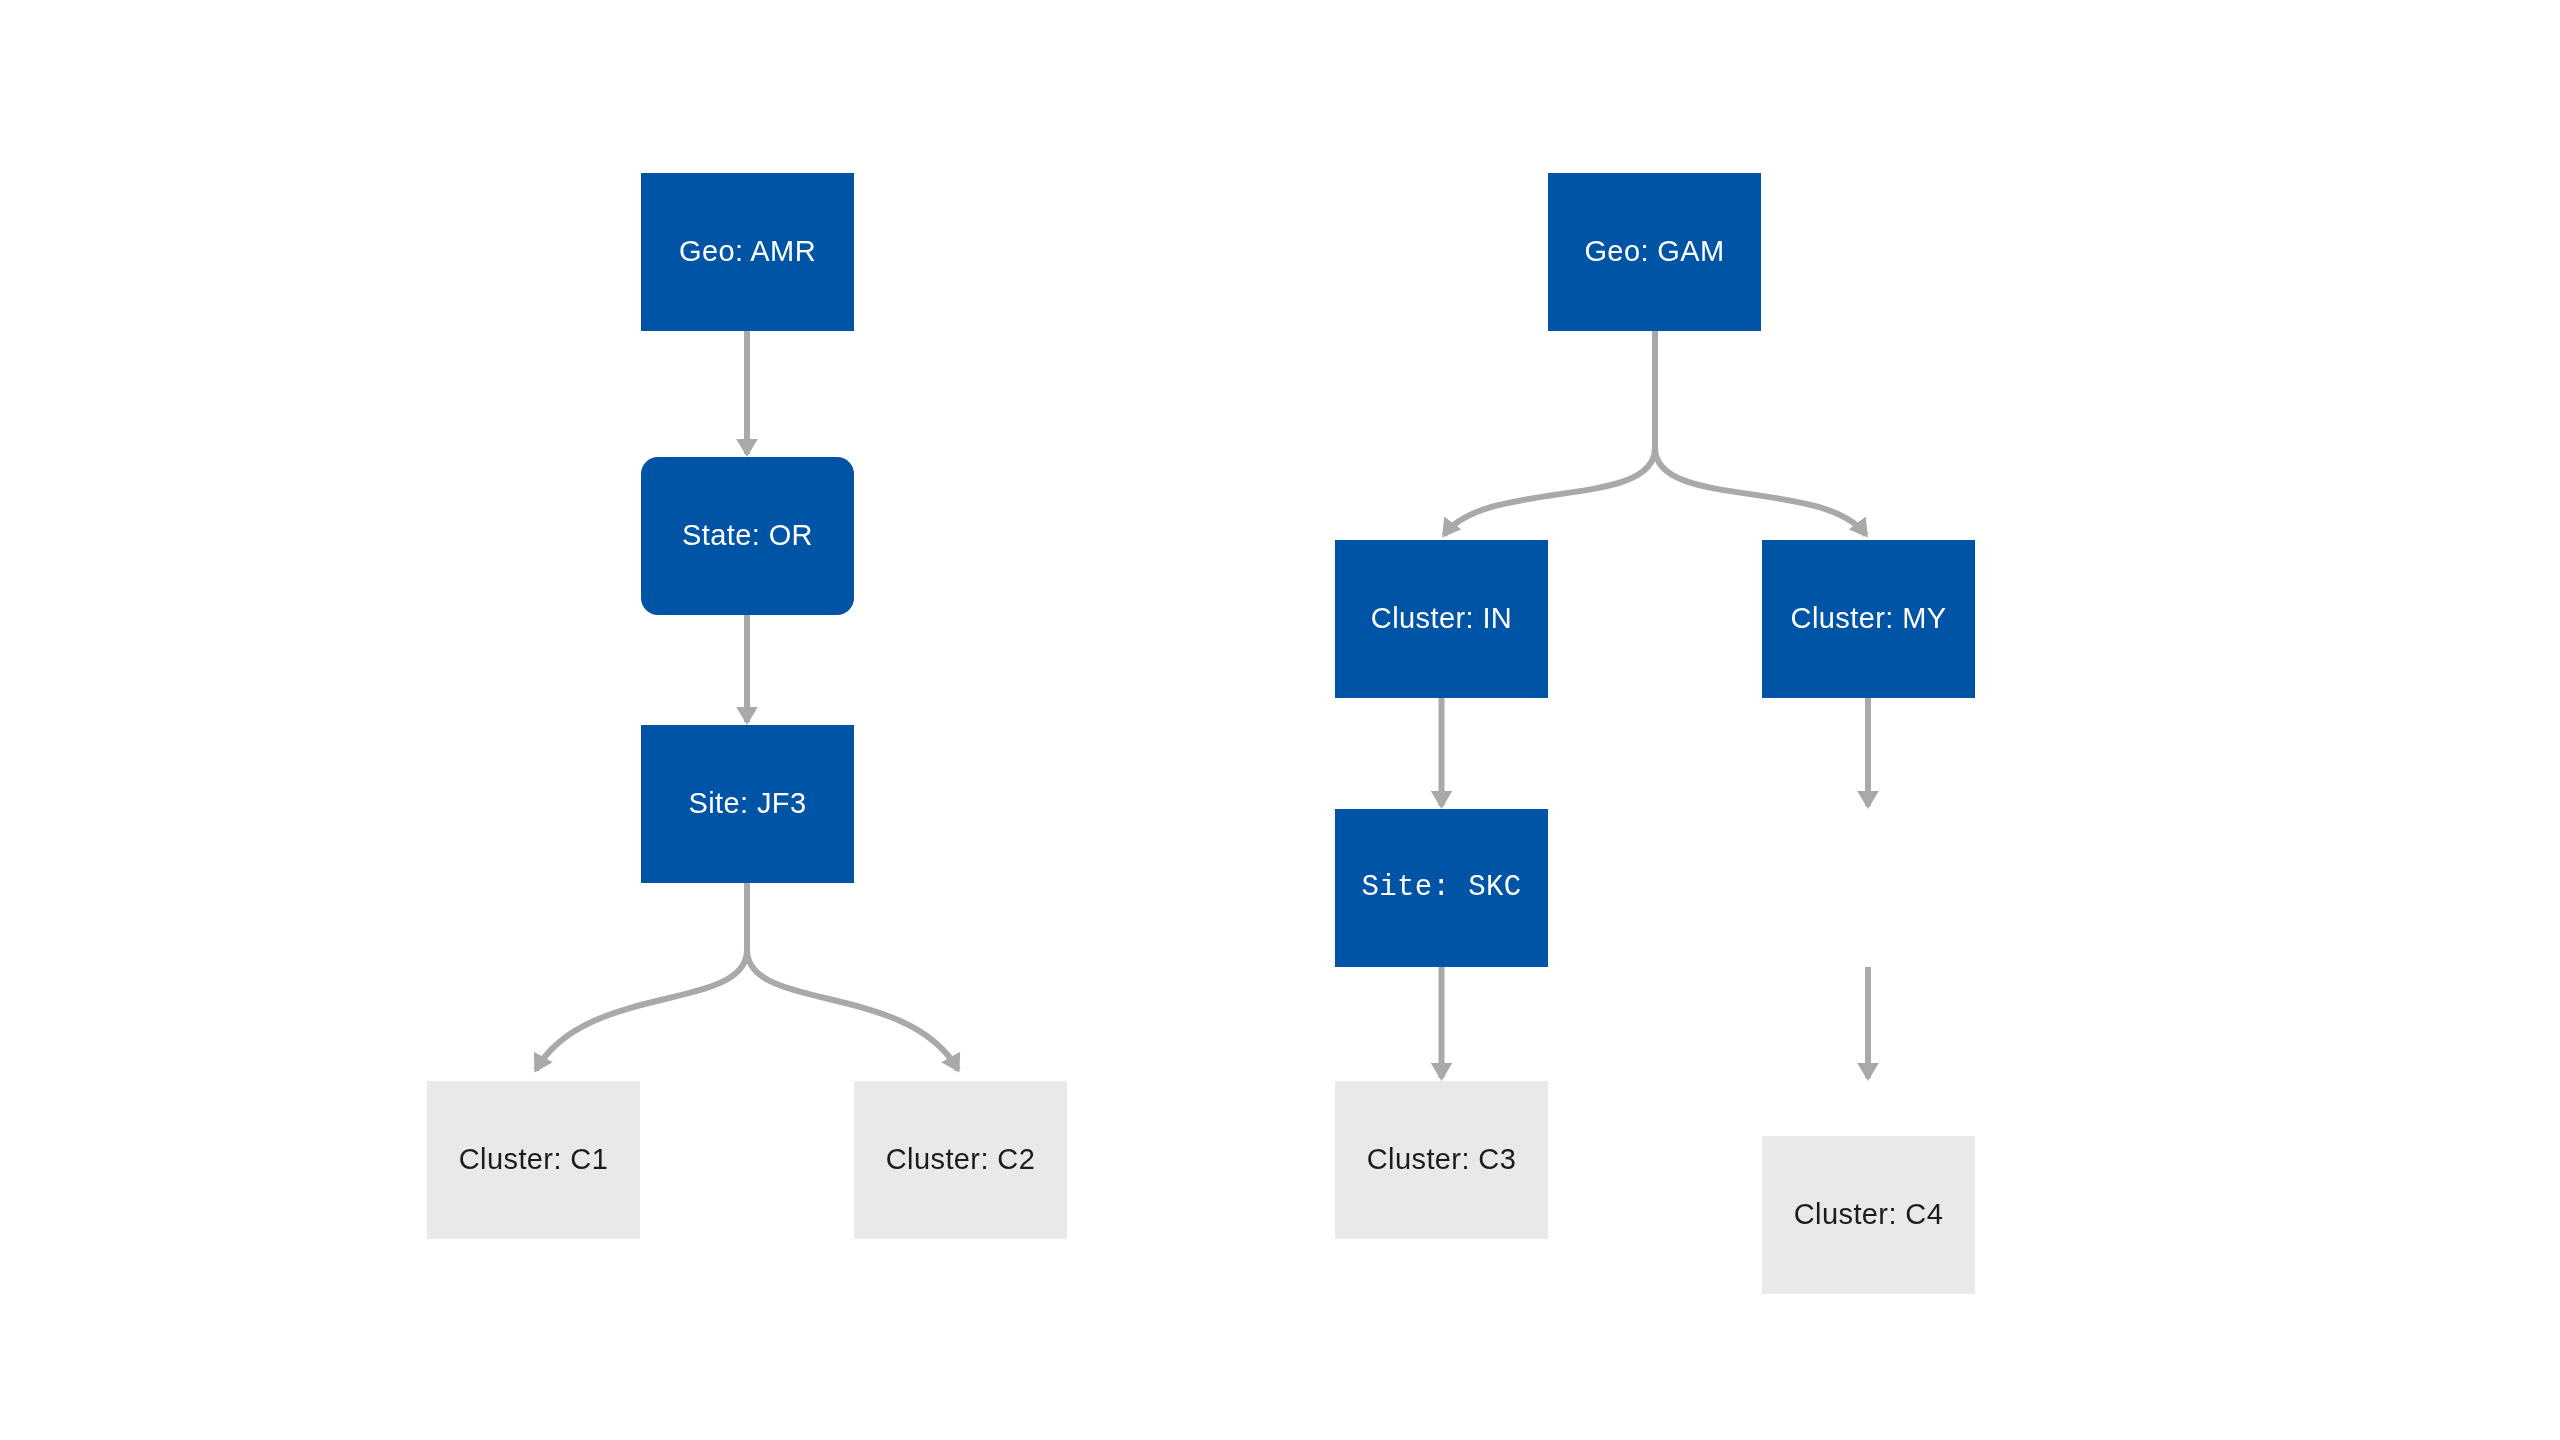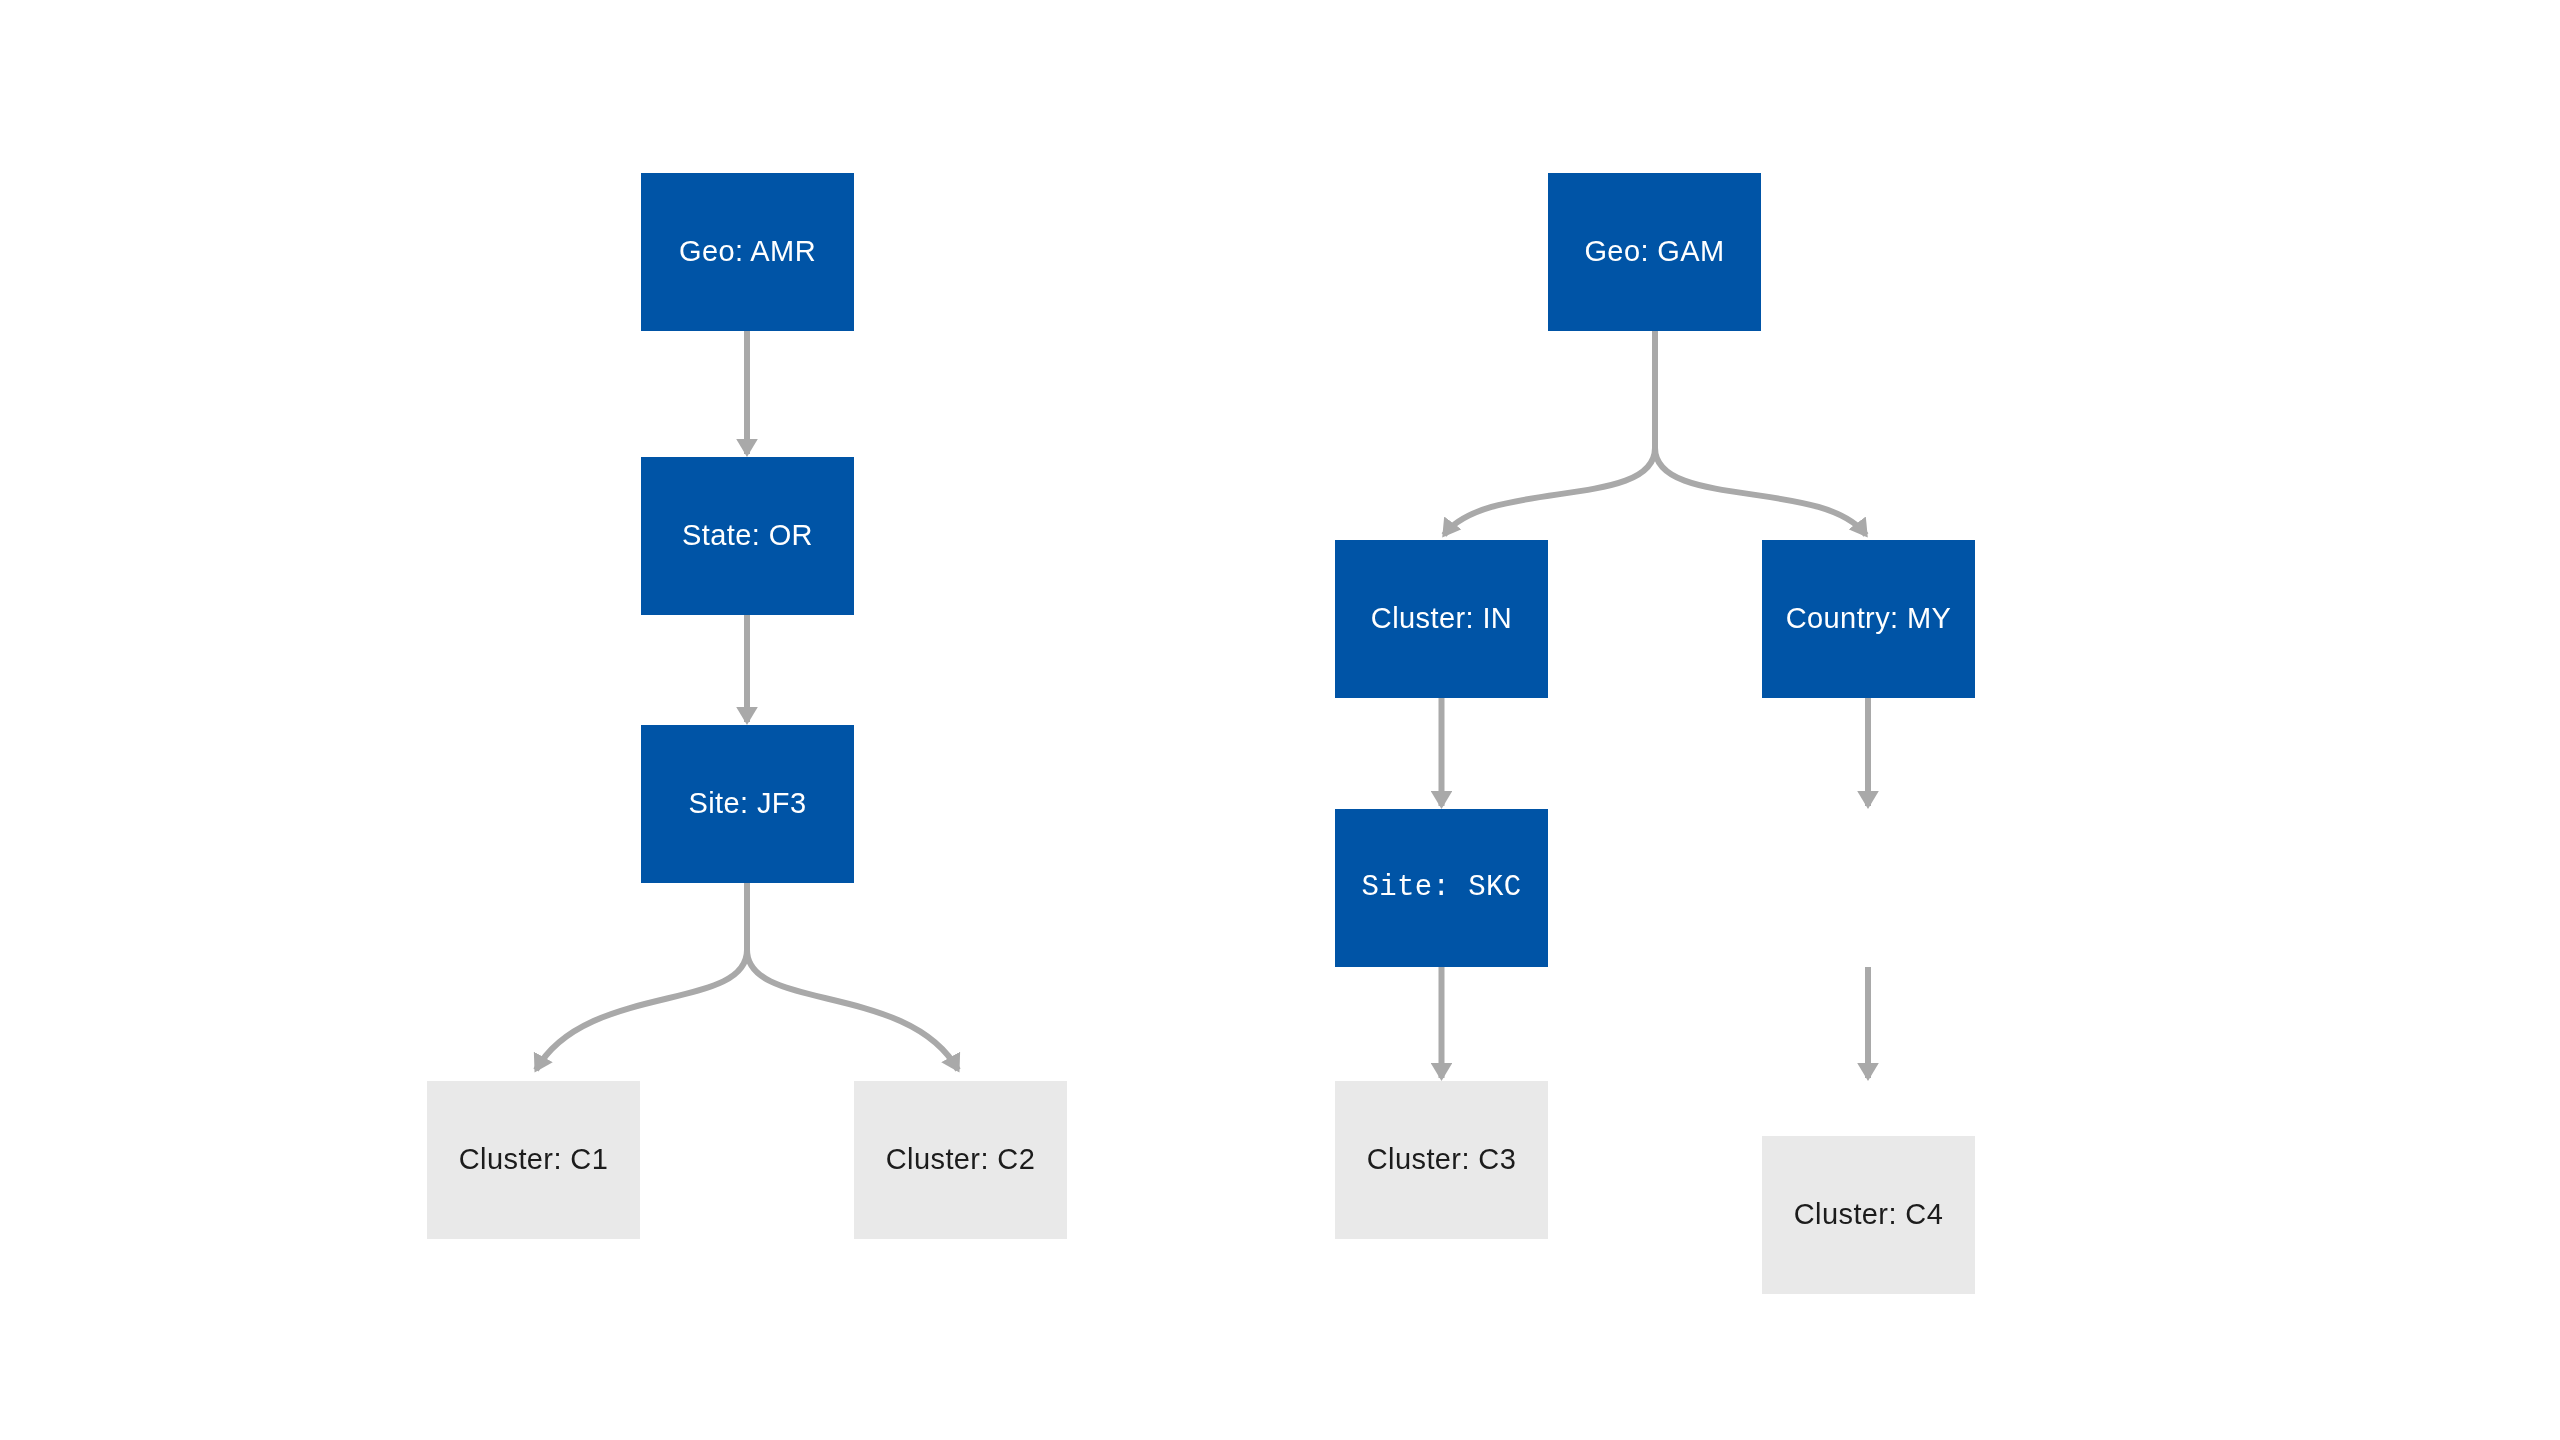--- a/index.html
+++ b/index.html
@@ -44,21 +44,21 @@
     color: #ffffff;
     font-weight: 400;
   }
   .node.gray {
     background: #E9E9E9;
     color: #1c1c1c;
     font-weight: 400;
   }
   
   .pos-geo-amr     { left: 641px;  top: 173px; }
-  .pos-state-or    { left: 641px;  top: 457px; }
+  .pos-state-or    { left: 641px;  top: 457px; border-radius: 17px; }
   .pos-site-jf3    { left: 641px;  top: 725px; }
   .pos-cluster-c1  { left: 427px;  top: 1081px; }
   .pos-cluster-c2  { left: 854px;  top: 1081px; }
   
   .pos-geo-gam     { left: 1548px; top: 173px; }
   .pos-country-in  { left: 1335px; top: 540px; }
   .pos-country-my  { left: 1762px; top: 540px; }
   .pos-site-skc    { left: 1335px; top: 809px; font-family: Liberation Mono, monospace; }
   .pos-site-pg     { left: 1762px; top: 809px; }
   .pos-cluster-c3  { left: 1335px; top: 1081px; }
@@ -113,21 +113,21 @@
     <span>Cluster: C2</span>
   </div>
 
   <div class="node blue pos-geo-gam">
     <span>Geo: GAM</span>
   </div>
   <div class="node blue pos-country-in">
     <span>Cluster: IN</span>
   </div>
   <div class="node blue pos-country-my">
-    <span>Country: MY</span>
+    <span>Cluster: MY</span>
   </div>
   <div class="node blue pos-site-skc">
     <span>Site: SKC</span>
   </div>
   <div class="node gray pos-cluster-c3">
     <span>Cluster: C3</span>
   </div>
   <div class="node gray pos-cluster-c4">
     <span>Cluster: C4</span>
   </div>

